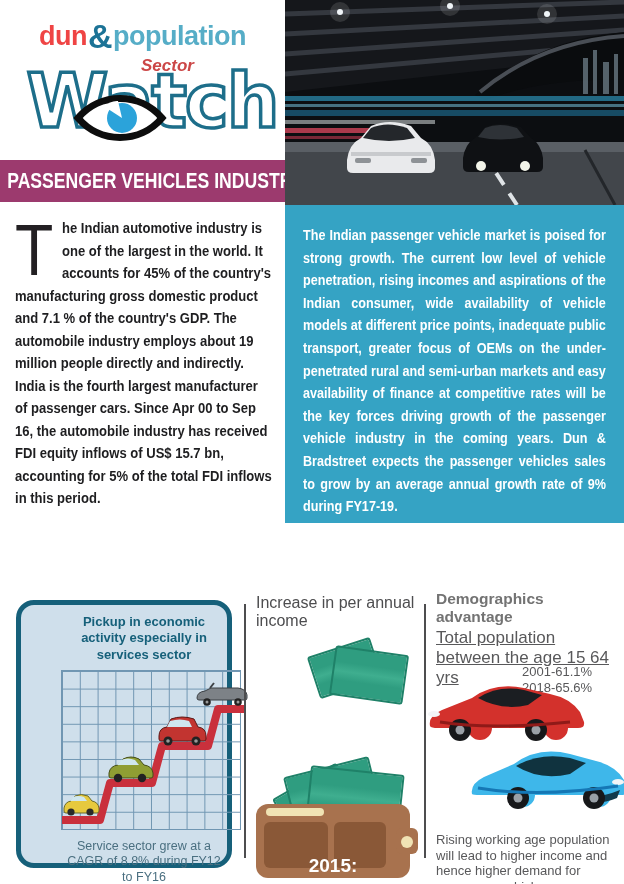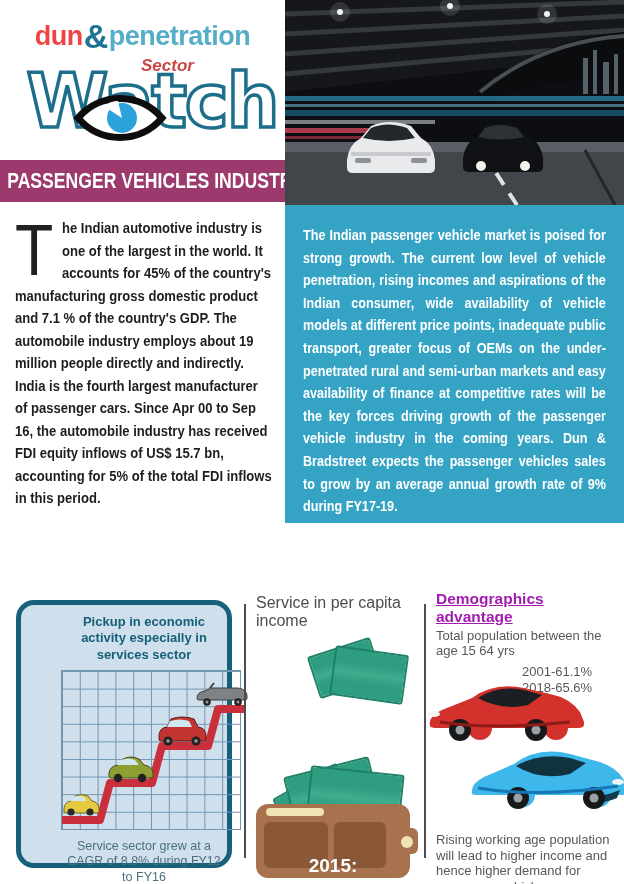--- a/index.html
+++ b/index.html
@@ -85,35 +85,35 @@
   .w2-body{position:absolute;left:0px;top:38px;width:154px;height:74px;background:#a8724e;border-radius:12px;z-index:2;}
   .w2-slot{position:absolute;left:10px;top:4px;width:58px;height:8px;border-radius:4px;background:#f0e3b4;}
   .w2-p1{position:absolute;left:8px;top:18px;width:64px;height:46px;border-radius:6px;background:#8a5837;}
   .w2-p2{position:absolute;left:78px;top:18px;width:52px;height:46px;border-radius:6px;background:#8a5837;}
   .w2-tab{position:absolute;right:-8px;top:24px;width:22px;height:26px;border-radius:6px;background:#a8724e;}
   .w2-clasp{position:absolute;right:-3px;top:32px;width:12px;height:12px;border-radius:50%;background:#f0e3b4;z-index:3;}
   .w2-label{position:absolute;left:10px;top:22px;width:134px;text-align:center;color:#fff;font-weight:bold;font-size:19px;z-index:3;margin-top:29px;}
 
   
   .demo-col{position:absolute;left:436px;top:12px;width:180px;height:294px;}
-  .demo-title{color:#a21caf;font-weight:bold;font-size:15.5px;line-height:1.15;text-decoration:underline;}
-  .demo-sub{color:#58585a;font-size:13px;line-height:1.2;margin-top:2px;}
+  .demo-title{color:#737373;font-weight:bold;font-size:15.5px;line-height:1.15;}
+  .demo-sub{color:#58585a;font-size:17px;line-height:1.2;margin-top:2px;text-decoration:underline;}
   .demo-stats{position:absolute;left:86px;top:74px;color:#58585a;font-size:13px;line-height:1.25;}
   .car-red{position:absolute;left:-10px;top:84px;}
   .car-blue{position:absolute;left:32px;top:146px;}
   .demo-footer{position:absolute;left:0;top:242px;color:#58585a;font-size:13px;line-height:1.2;}
 </style>
 </head>
 <body>
 
 <div class="page">
 
   <div class="logo-area">
     <div class="db-logo">
-      <span class="db-dun">dun</span><span class="db-amp">&amp;</span><span class="db-brad">penetration</span>
+      <span class="db-dun">dun</span><span class="db-amp">&amp;</span><span class="db-brad">population</span>
     </div>
     <div class="watch-wrap">
       <span class="sector-label">Sector</span>
       <div class="watch-word">Watch</div>
       <svg class="eye" width="96" height="60" viewBox="0 0 96 60">
         <path d="M6,30 C28,4 68,4 90,30 C68,56 28,56 6,30 Z" fill="#ffffff" stroke="#0d0d0d" stroke-width="7"></path>
         <circle cx="50" cy="30" r="15" fill="#2ba3da"></circle>
         <path d="M50,30 L33,19 A15,15 0 0 1 46,13 Z" fill="#ffffff"></path>
       </svg>
     </div>
@@ -289,21 +289,21 @@
               <circle cx="42" cy="20" r="1.5" fill="#999"></circle>
           </g>
         </svg>
       </div>
       <div class="eco-footer">Service sector grew at a CAGR of 8.8% during FY12 to FY16</div>
     </div>
 
     <div class="vdivider vd1"></div>
 
     <div class="income-col">
-      <div class="income-title">Service in per capita income</div>
+      <div class="income-title">Increase in per annual income</div>
 
       <div class="wallet w1">
         <div class="bill bill1"></div>
         <div class="bill bill2"></div>
       </div>
 
       <div class="wallet w2">
         <div class="bill bill3"></div>
         <div class="bill bill1"></div>
         <div class="bill bill2"></div>

